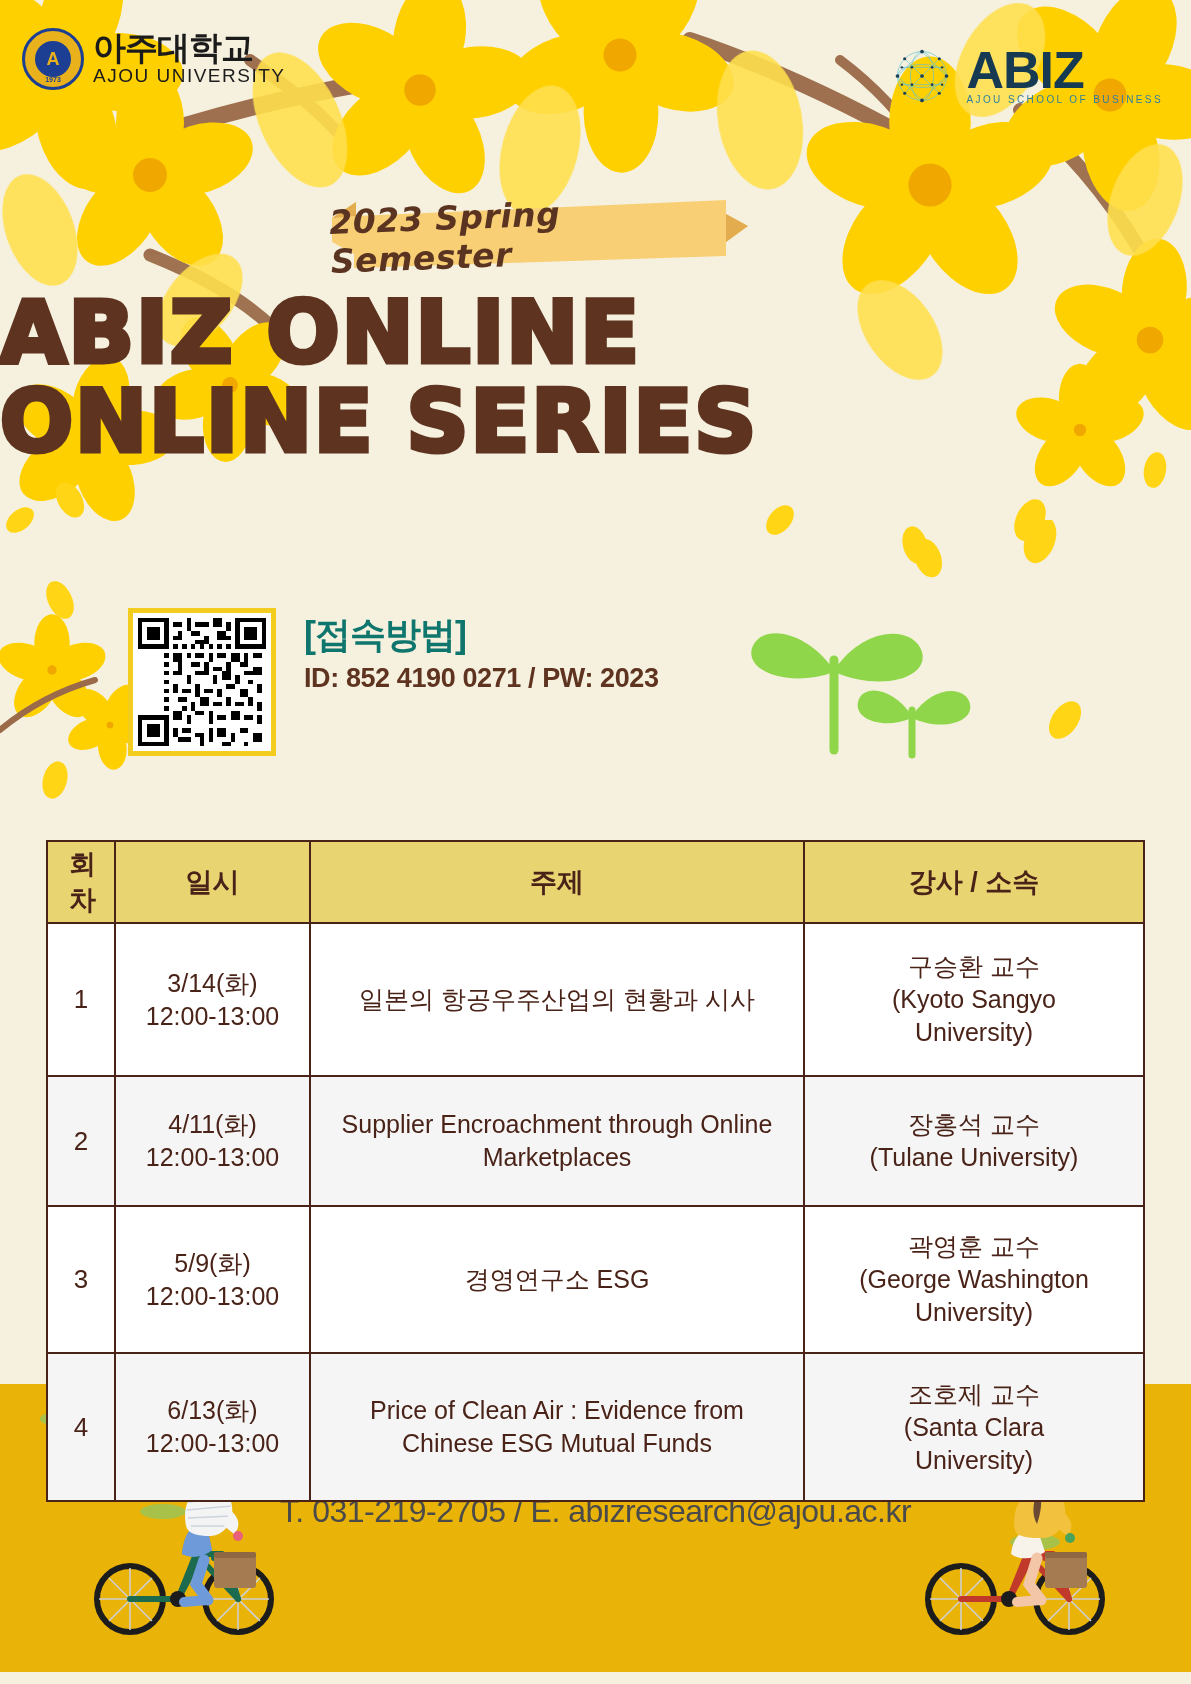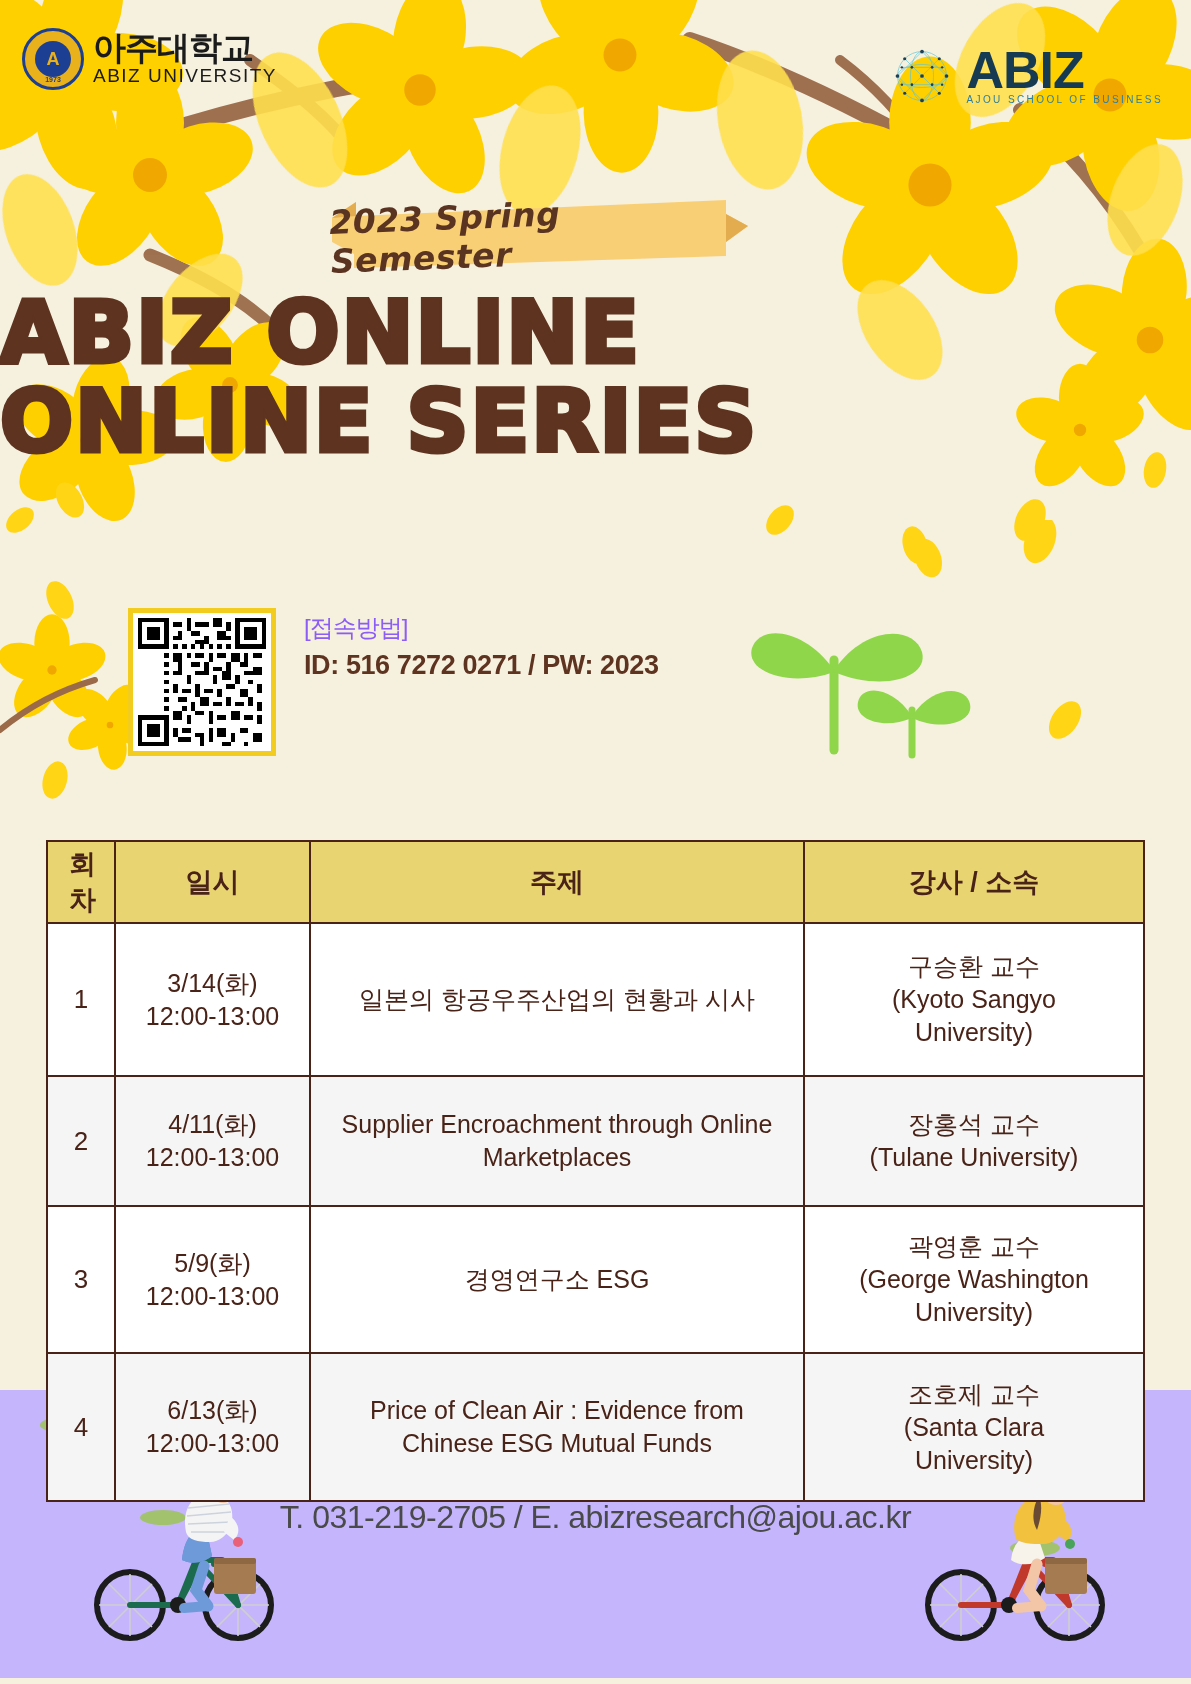--- a/index.html
+++ b/index.html
@@ -104,21 +104,21 @@
   }
   #qr-frame {
     width: 148px; height: 148px;
     border: 5px solid #f2cc1e;
     background: #ffffff;
     padding: 5px;
   }
   #qr { width: 100%; height: 100%; display: block; }
   #access-text { padding-top: 6px; }
   #access-heading {
-    font-size: 24px; font-weight: 400; color: #8b5cf6;
+    font-size: 36px; font-weight: 700; color: #0f766e;
     letter-spacing: -1px; line-height: 1.15;
   }
   .access-line {
     font-size: 27px; font-weight: 700; color: #5e3320;
     letter-spacing: -.4px; line-height: 1.45; margin-top: 4px;
   }
 
   
   #schedule {
     position: absolute; left: 46px; top: 840px; width: 1099px;
@@ -144,22 +144,22 @@
   #schedule tbody tr.odd td { background: #ffffff; }
   #schedule tbody tr.even td { background: #f5f5f5; }
   .col-no    { width: 68px; }
   .col-when  { width: 195px; }
   .col-topic { width: 494px; }
   .col-spk   { width: 340px; }
   #schedule tbody td.cell-no { font-size: 26px; }
 
   
   #footer {
-    position: absolute; left: 0; bottom: 6px; width: 1191px; height: 288px;
-    background: #c4b5fd;
+    position: absolute; left: 0; bottom: 12px; width: 1191px; height: 288px;
+    background: #eab308;
     z-index: 25; overflow: hidden;
   }
   .grass-blob {
     position: absolute; background: #9cc455; border-radius: 50%;
     opacity: .85;
   }
   #footer-text {
     position: absolute; left: 0; top: 52px; width: 1191px; text-align: center;
   }
   #contact-line {
@@ -344,21 +344,21 @@
     </g>
   </svg>
 
   <div id="ajou-logo">
     <div id="ajou-seal">
       <div class="inner">A</div>
       <div class="yr">1973</div>
     </div>
     <div>
       <div class="ajou-text-ko">아주대학교</div>
-      <div class="ajou-text-en">ABIZ UNIVERSITY</div>
+      <div class="ajou-text-en">AJOU UNIVERSITY</div>
     </div>
   </div>
 
   <div id="abiz-logo">
     <svg id="abiz-node" viewBox="0 0 100 100">
       <g stroke="#5fc3d8" stroke-width="1.1" fill="none" opacity=".85">
         <circle cx="50" cy="50" r="34"></circle>
         <ellipse cx="50" cy="50" rx="16" ry="34"></ellipse>
         <ellipse cx="50" cy="50" rx="34" ry="16"></ellipse>
         <path d="M16,50 L50,16 L84,50 L50,84 Z"></path>
@@ -514,21 +514,21 @@
             <rect x="24" y="28" width="1" height="1"></rect>
           <rect x="8" y="4" width="1" height="1"></rect>
             <rect x="20" y="4" width="1" height="1"></rect>
           <rect x="10" y="20" width="1" height="1"></rect>
             <rect x="25" y="14" width="1" height="1"></rect>
         </g>
       </svg>
     </div>
     <div id="access-text">
       <div id="access-heading">[접속방법]</div>
-      <div class="access-line">ID: 516 7272 0271 / PW: 2023</div>
+      <div class="access-line">ID: 852 4190 0271 / PW: 2023</div>
     </div>
   </div>
 
   <table id="schedule">
     <colgroup>
       <col class="col-no">
         <col class="col-when">
         <col class="col-topic">
         <col class="col-spk">
     </colgroup>

